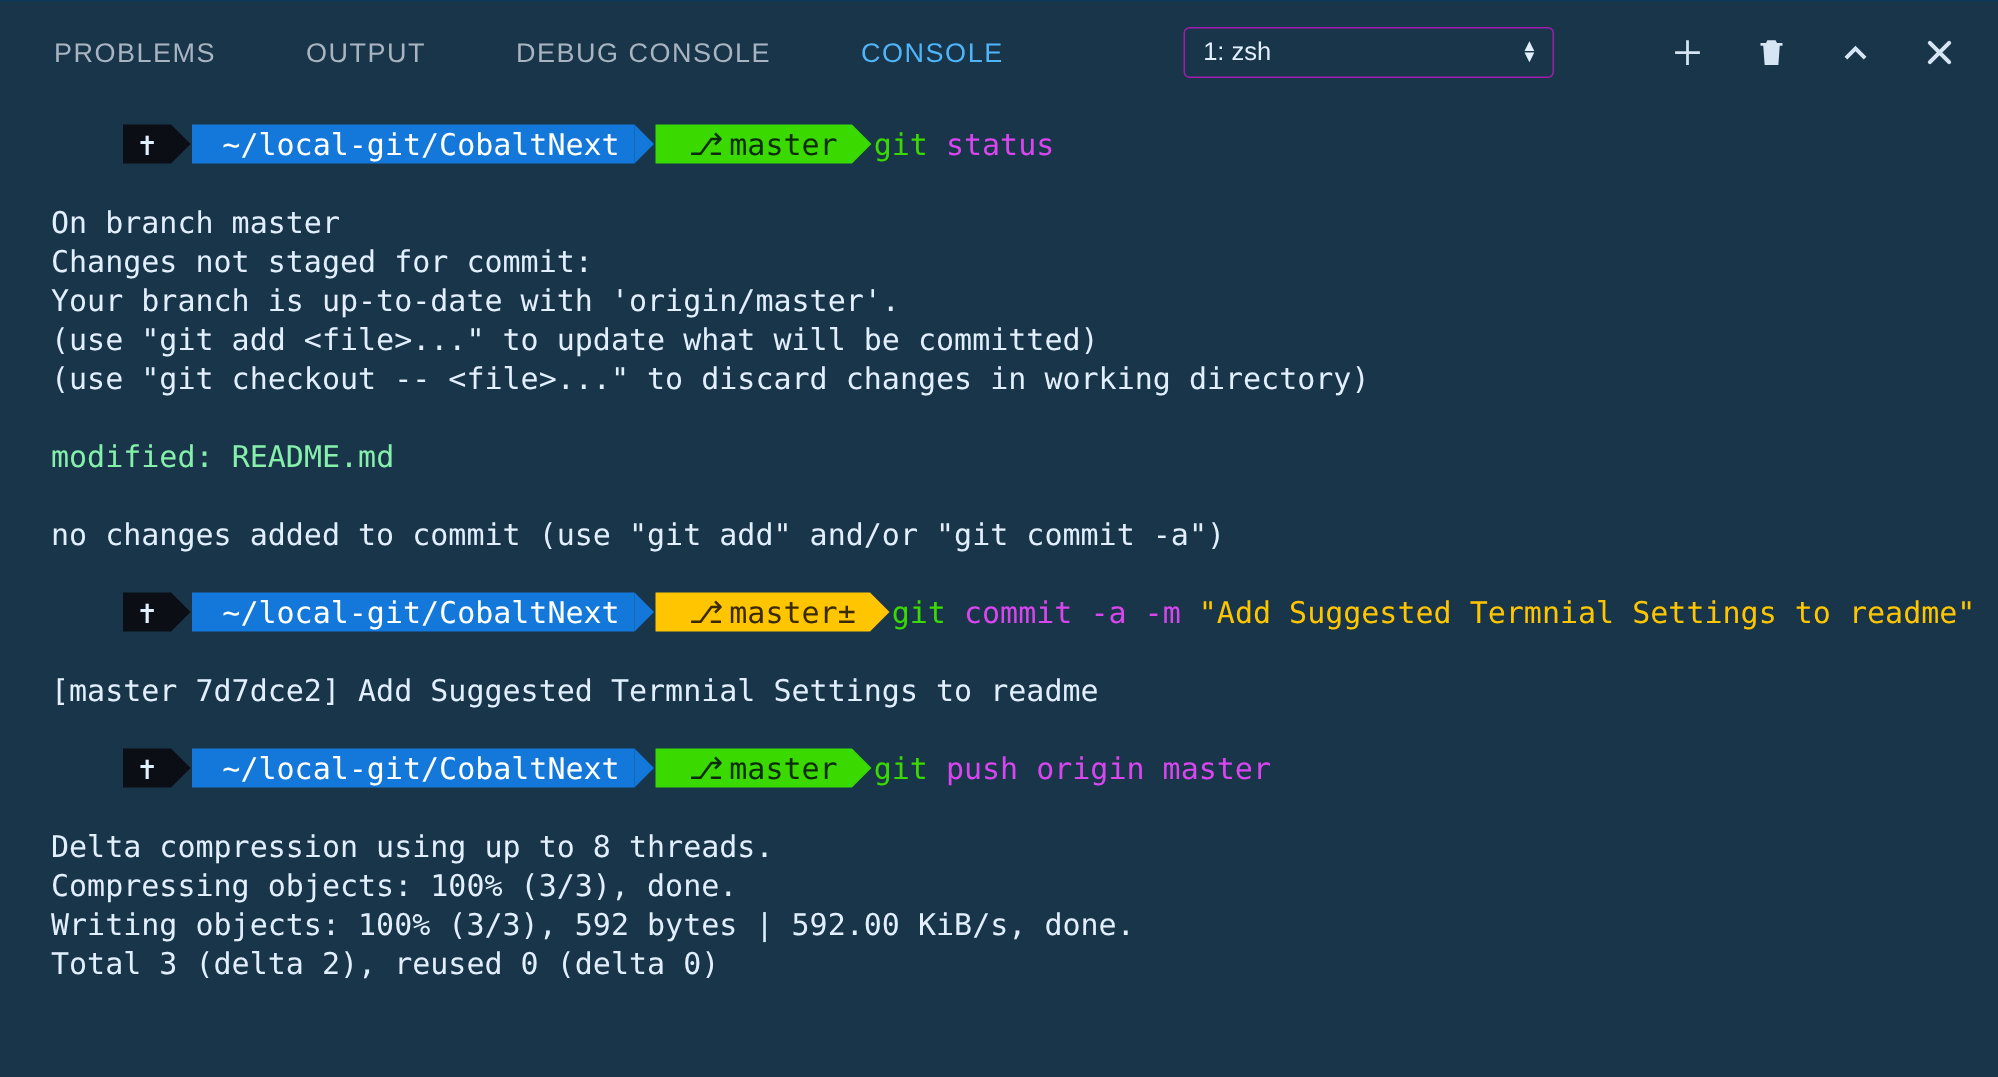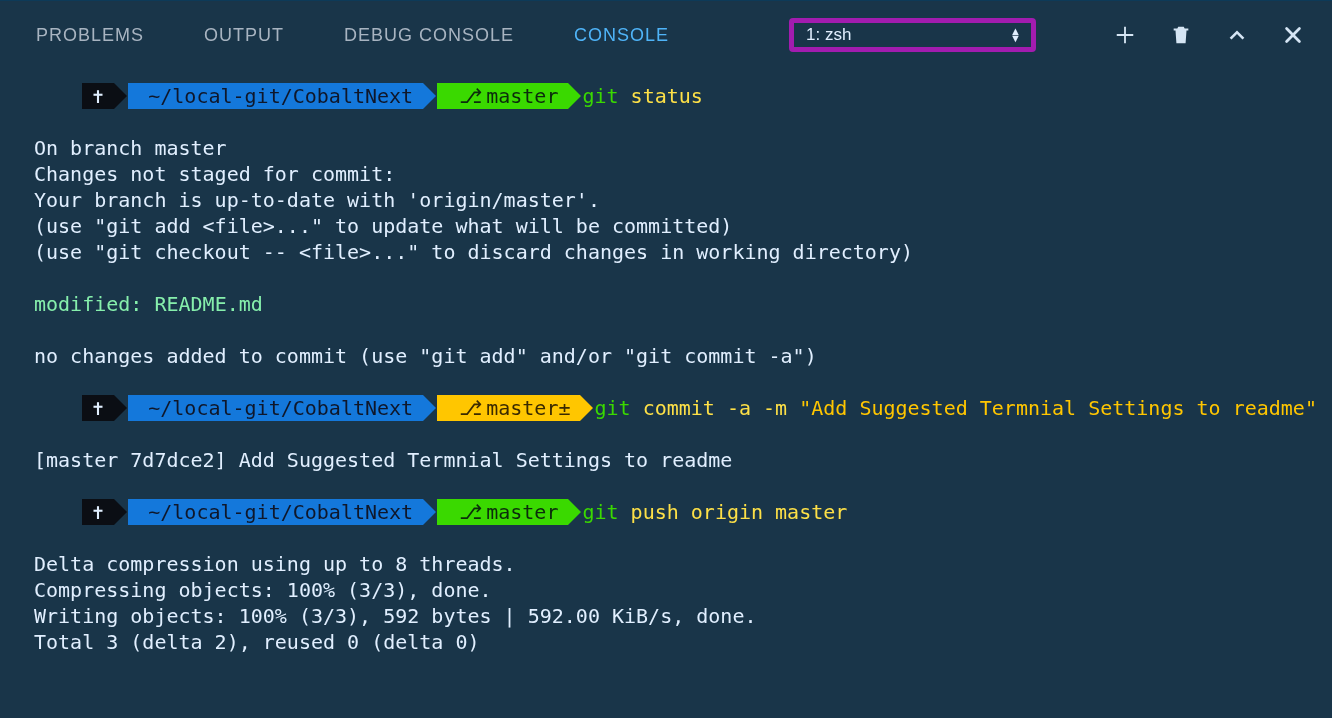--- a/index.html
+++ b/index.html
@@ -25,21 +25,21 @@
     gap: 60px;
     font-size: 18px;
     letter-spacing: 1px;
     color: #a8b4c1;
   }
   .tab { cursor: pointer; white-space: nowrap; }
   .tab.active { color: #4fb4f8; }
   .tabbar .spacer { flex: 1; }
 
   .shell-select {
-    border: 5px solid #a21caf;
+    border: 1px solid #a21caf;
     border-radius: 4px;
     background: #193549;
     height: 34px;
     width: 280px;
     display: flex;
     align-items: center;
     padding: 0 10px 0 12px;
     color: #e1efff;
     letter-spacing: 0;
     font-size: 17px;
@@ -70,29 +70,29 @@
     content: "";
     position: absolute;
     right: -13px;
     top: 0;
     border-top: 13px solid transparent;
     border-bottom: 13px solid transparent;
     border-left: 13px solid var(--bg);
   }
   .seg-black { --bg:#0b0e14; background:#0b0e14; color:#e1efff; }
   .seg-black .cross { color:#e1efff; font-weight:bold; }
-  .seg-blue  { --bg:#1478db; background:#1478db; color:#0f172a;padding-left:20px; }
+  .seg-blue  { --bg:#1478db; background:#1478db; color:#ffffff;padding-left:20px; }
   .seg-green { --bg:#3ad900; background:#3ad900; color:#0b2c0c; }
   .seg-yellow{ --bg:#ffc600; background:#ffc600; color:#3a2a00; }
   .branch-icon { margin-right:4px; }
 
   .prompt-line { white-space: pre; }
 
   .c-green  { color:#3ad900;text-align:right; }
-  .c-text   { color:#fde047; }
+  .c-text   { color:#d946ef; }
   .c-yellow { color:#ffc600; }
   .c-red    { color:#86efac; }
 </style>
 </head>
 <body>
 
 <div class="tabbar font-ui">
   <span class="tab">PROBLEMS</span>
   <span class="tab">OUTPUT</span>
   <span class="tab">DEBUG CONSOLE</span>

